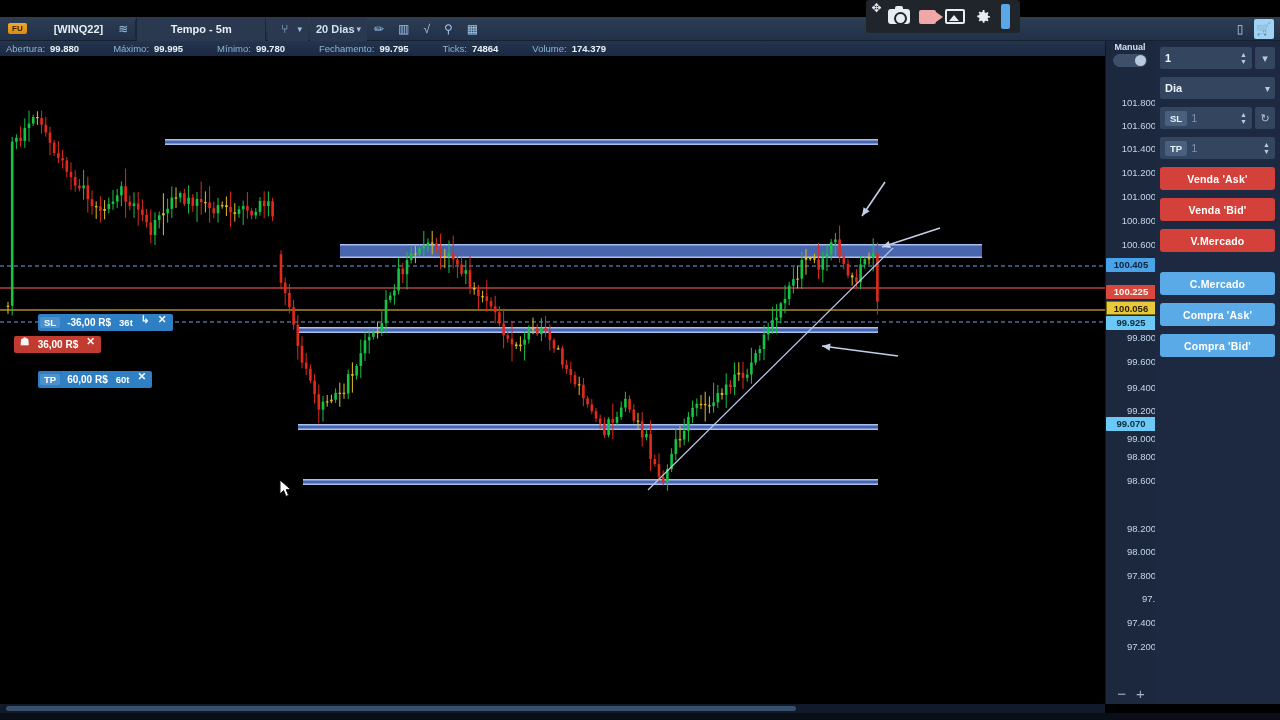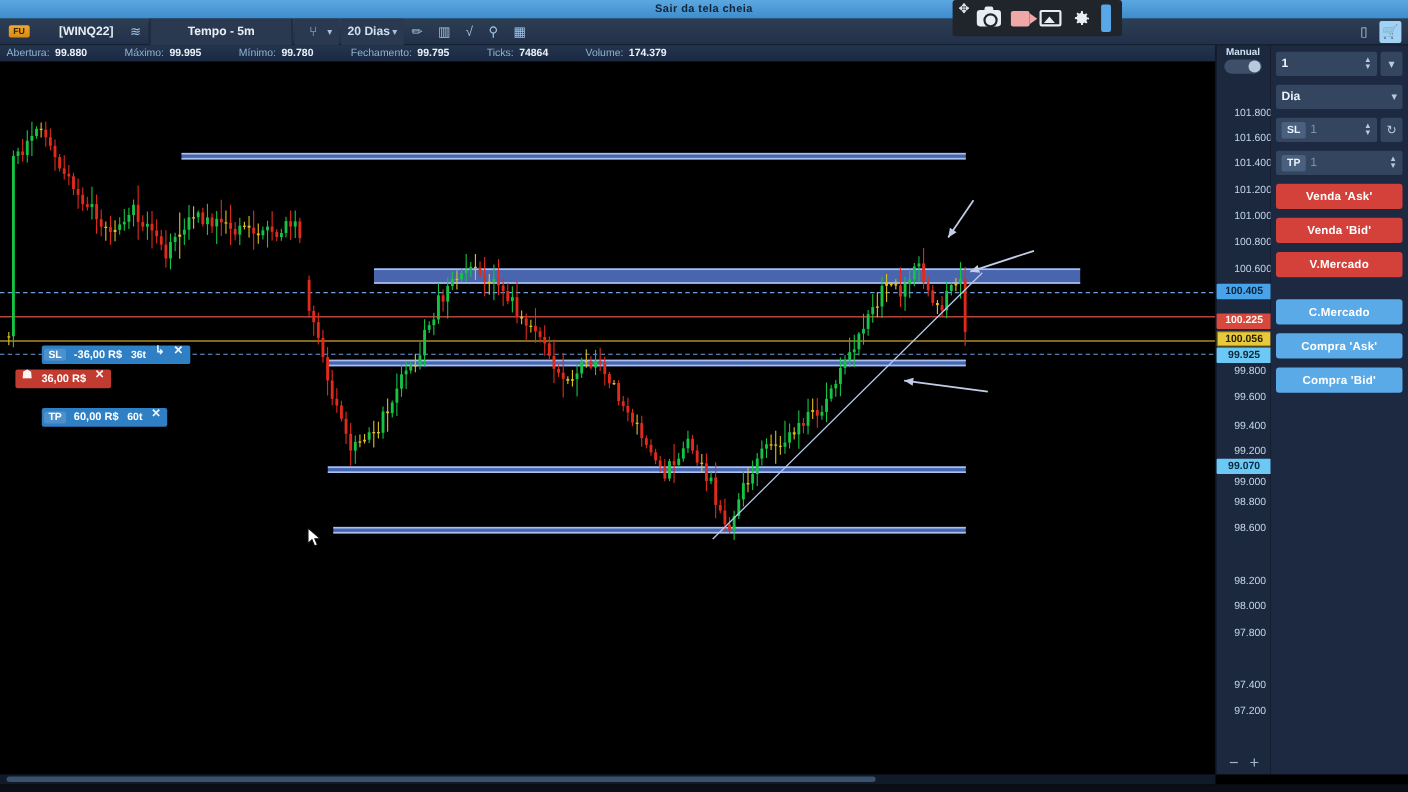--- a/index.html
+++ b/index.html
@@ -98,22 +98,22 @@
 
   
   .cursor { position: absolute; left: 279px; top: 423px; z-index: 30; }
 
   
   .axis {
     position: absolute; left: 1105px; top: 41px; width: 50px; height: 663px;
     background: #1b283e; border-left: 1px solid #0f1725;
   }
   .axis-tick {
-    position: absolute; left: 16px; width: 50px; height: 13px;
-    font-size: 9.5px; color: #c3d6ea; text-align: left; line-height: 13px;
+    position: absolute; left: 0; width: 50px; height: 13px;
+    font-size: 9.5px; color: #c3d6ea; text-align: right; line-height: 13px;
   }
   .axis-tag {
     position: absolute; left: 0; width: 50px; height: 14px;
     font-size: 9.5px; font-weight: bold; text-align: center; line-height: 14px;
     border-radius: 1px;
   }
   .tag-blue { background: #49a3e8; color: #0c2338; }
   .tag-red { background: #d9483c; color: #fff5f2; }
   .tag-yellow { background: #e8c83c; color: #2a2000; border: 1px solid #7a6a00; }
   .tag-cyan { background: #6cc8f5; color: #0b2a3d; }
@@ -153,23 +153,20 @@
   
   .hscroll { position: absolute; left: 0; top: 704px; width: 1105px; height: 9px; background: #101a28; }
   .hscroll .thumb { position: absolute; left: 6px; top: 2px; width: 790px; height: 5px; background: #3a506d; border-radius: 3px; }
   .bottom-fill { position: absolute; left: 0; top: 713px; width: 1280px; height: 7px; background: #0a0f17; }
 </style>
 </head>
 <body>
 
 <div id="app">
 
-  <div class="fs-bar">
-    <span>Sair da tela cheia</span>
-  </div>
 
   <div class="rec-overlay">
     <div class="rec-pin">✥</div>
     <div class="rec-ic">
         <div class="cam-body"></div>
       </div>
     <div class="rec-ic">
         <div class="vid-body"></div>
       </div>
     <div class="rec-ic">

